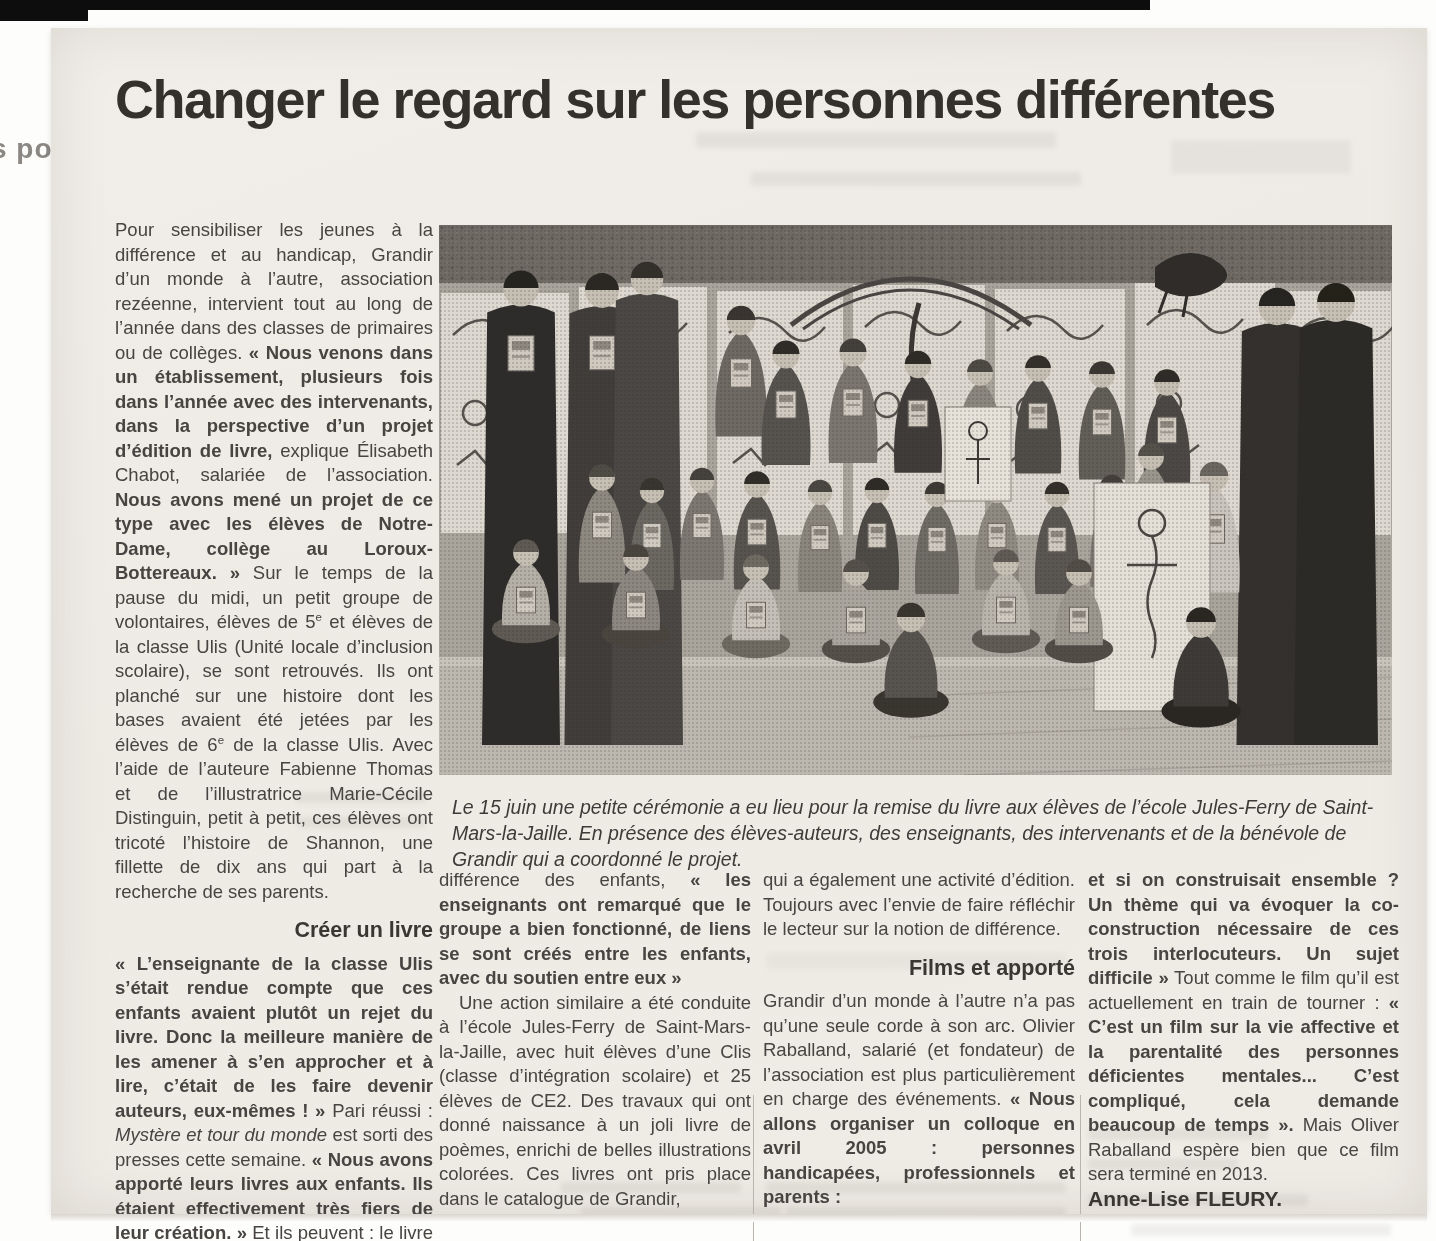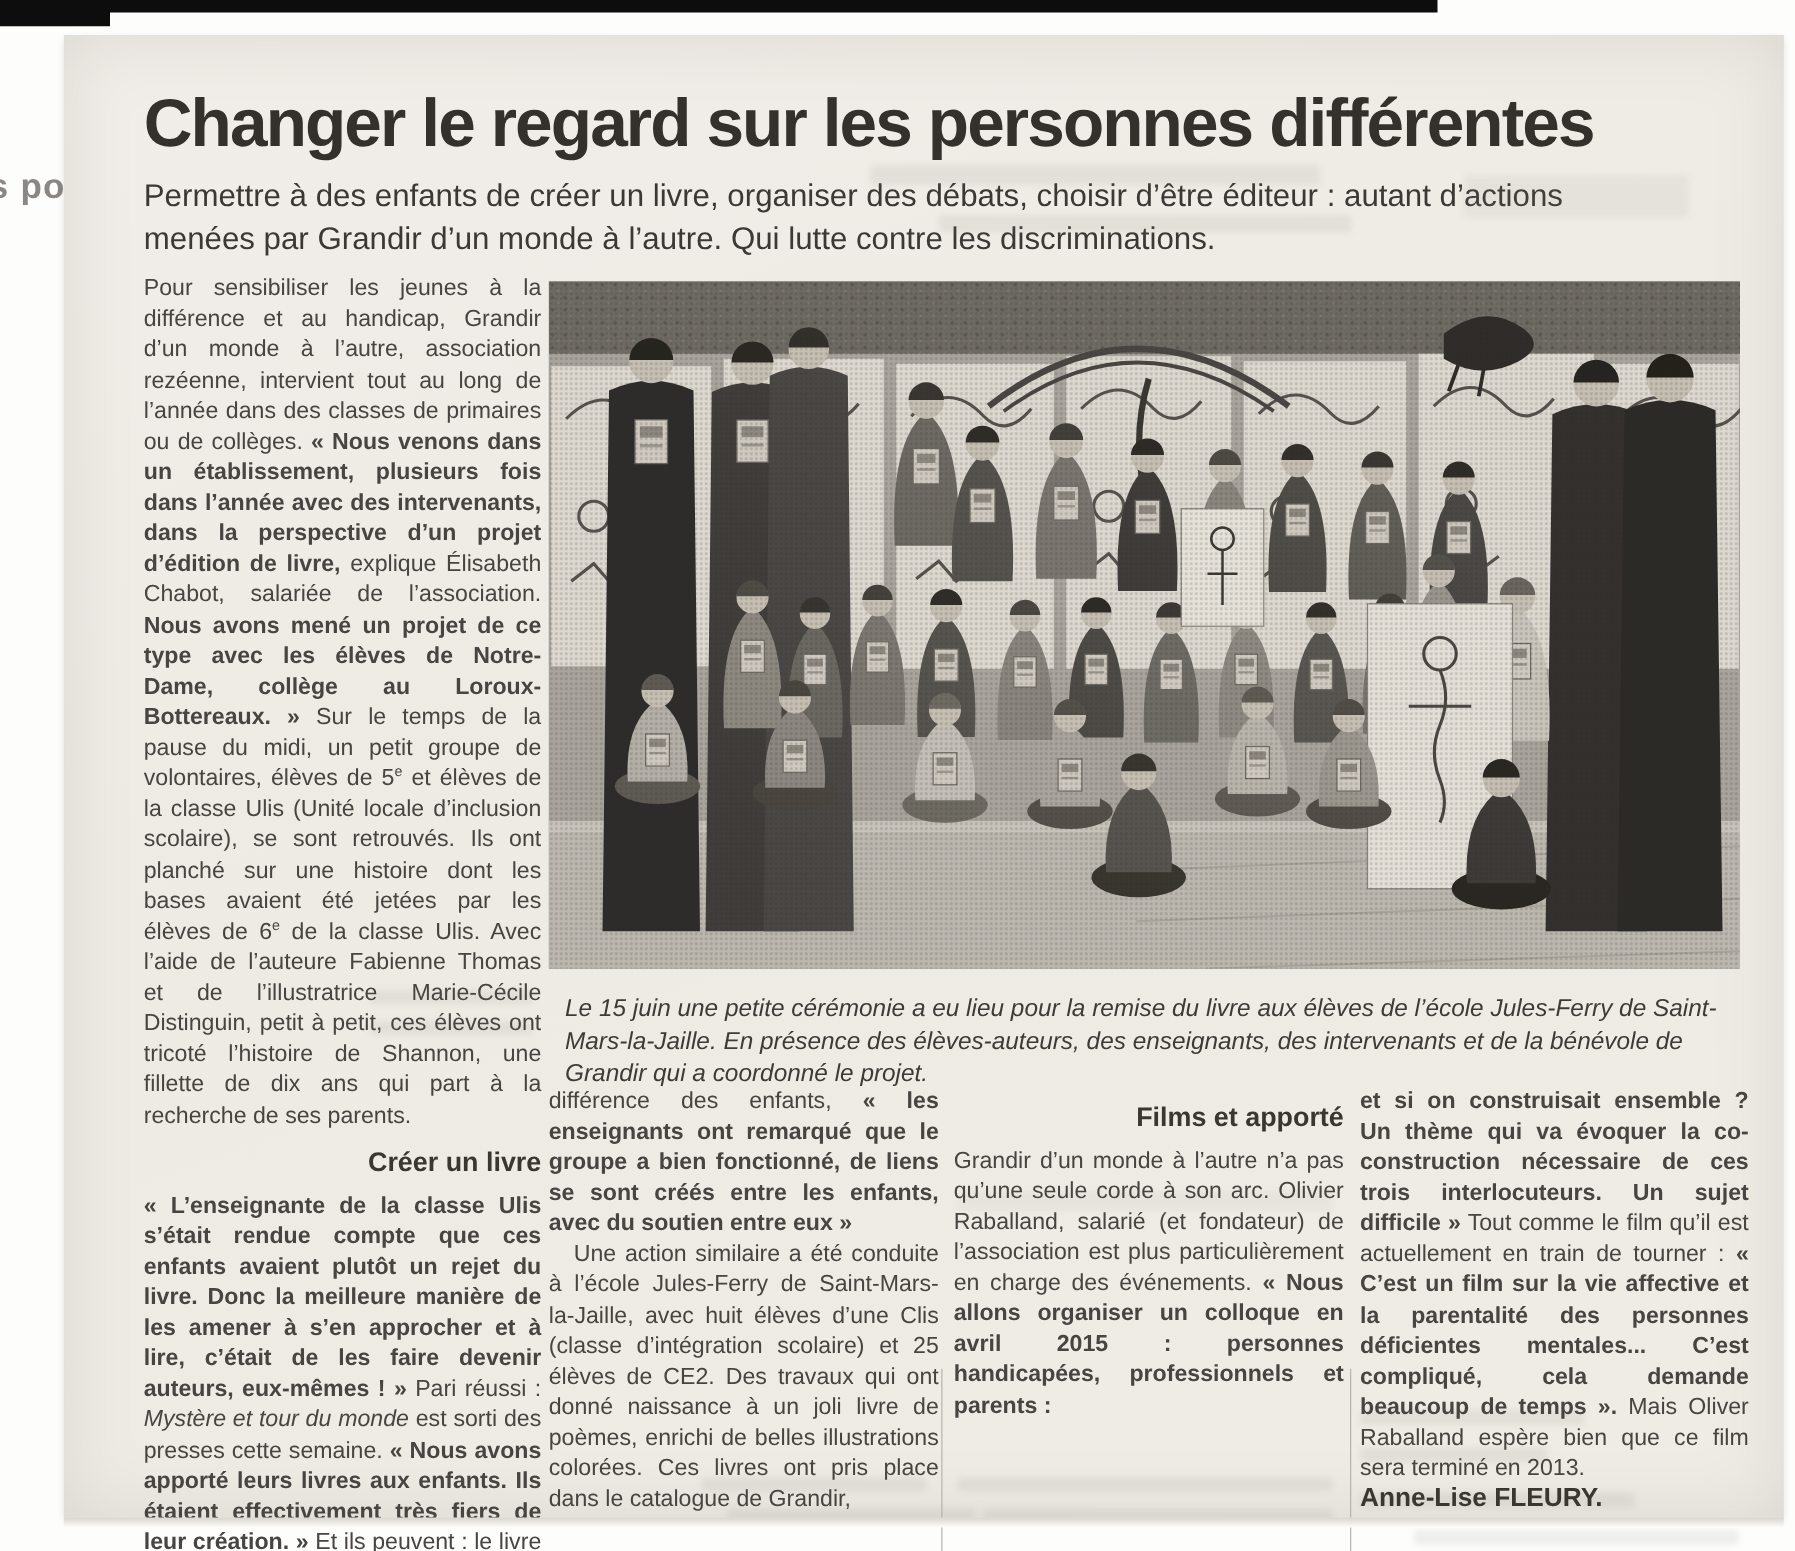--- a/index.html
+++ b/index.html
@@ -46,21 +46,20 @@
 </head>
 <body>
 
 <div class="page">
   <div class="topbar"></div>
   <div class="topbar2"></div>
   <div class="edge-frag">s pour</div>
 
   <div class="paper">
     <h1 class="title">Changer le regard sur les personnes différentes</h1>
-    <p class="subtitle">Permettre à des enfants de créer un livre, organiser des débats, choisir d’être éditeur : autant d’actions menées par Grandir d’un monde à l’autre. Qui lutte contre les discriminations.</p>
 
     <div class="ghost" style="left:645px;top:104px;width:360px;height:16px;"></div>
     <div class="ghost" style="left:700px;top:144px;width:330px;height:14px;"></div>
     <div class="ghost" style="left:1120px;top:112px;width:180px;height:34px;opacity:.09;"></div>
     <div class="ghost" style="left:245px;top:764px;width:130px;height:11px;"></div>
     <div class="ghost" style="left:245px;top:789px;width:130px;height:11px;"></div>
     <div class="ghost" style="left:715px;top:925px;width:300px;height:16px;opacity:.07;"></div>
     <div class="ghost" style="left:510px;top:1154px;width:180px;height:11px;"></div>
     <div class="ghost" style="left:530px;top:1179px;width:200px;height:11px;"></div>
     <div class="ghost" style="left:715px;top:1154px;width:300px;height:11px;"></div>
@@ -387,22 +386,23 @@
         </svg>
     </figure>
     <p class="caption">Le 15 juin une petite cérémonie a eu lieu pour la remise du livre aux élèves de l’école Jules-Ferry de Saint-Mars-la-Jaille. En présence des élèves-auteurs, des enseignants, des intervenants et de la bénévole de Grandir qui a coordonné le projet.</p>
 
     <div class="col col2">
       <p><span>différence des enfants, </span><span class="seg-b">« les enseignants ont remarqué que le groupe a bien fonctionné, de liens se sont créés entre les enfants, avec du soutien entre eux »</span></p>
       <p class="indent"><span>Une action similaire a été conduite à l’école Jules-Ferry de Saint-Mars-la-Jaille, avec huit élèves d’une Clis (classe d’intégration scolaire) et 25 élèves de CE2. Des travaux qui ont donné naissance à un joli livre de poèmes, enrichi de belles illustrations colorées. Ces livres ont pris place dans le catalogue de Grandir,</span></p>
     </div>
 
     <div class="col col3">
+      <p><span>qui a également une activité d’édition. Toujours avec l’envie de faire réfléchir le lecteur sur la notion de différence.</span></p>
       <h3 class="sec-head">Films et apporté</h3>
-      <p><span>Grandir d’un monde à l’autre n’a pas qu’une seule corde à son arc. Olivier Raballand, salarié (et fondateur) de l’association est plus particulièrement en charge des événements. </span><span class="seg-b">« Nous allons organiser un colloque en avril 2015 : personnes handicapées, professionnels et parents :</span></p>
+      <p><span>Grandir d’un monde à l’autre n’a pas qu’une seule corde à son arc. Olivier Raballand, salarié (et fondateur) de l’association est plus particulièrement en charge des événements. </span><span class="seg-b">« Nous allons organiser un colloque en avril 2005 : personnes handicapées, professionnels et parents :</span></p>
     </div>
 
     <div class="col col4">
       <p><span class="seg-b">et si on construisait ensemble ? Un thème qui va évoquer la co-construction nécessaire de ces trois interlocuteurs. Un sujet difficile »</span><span> Tout comme le film qu’il est actuellement en train de tourner : </span><span class="seg-b">« C’est un film sur la vie affective et la parentalité des personnes déficientes mentales... C’est compliqué, cela demande beaucoup de temps ».</span><span> Mais Oliver Raballand espère bien que ce film sera terminé en 2013.</span></p>
       <p class="byline">Anne-Lise FLEURY.</p>
     </div>
 
     <div class="vrule" style="left:702px;top:1067px;height:147px;"></div>
     <div class="vrule" style="left:1029px;top:1067px;height:147px;"></div>
 

